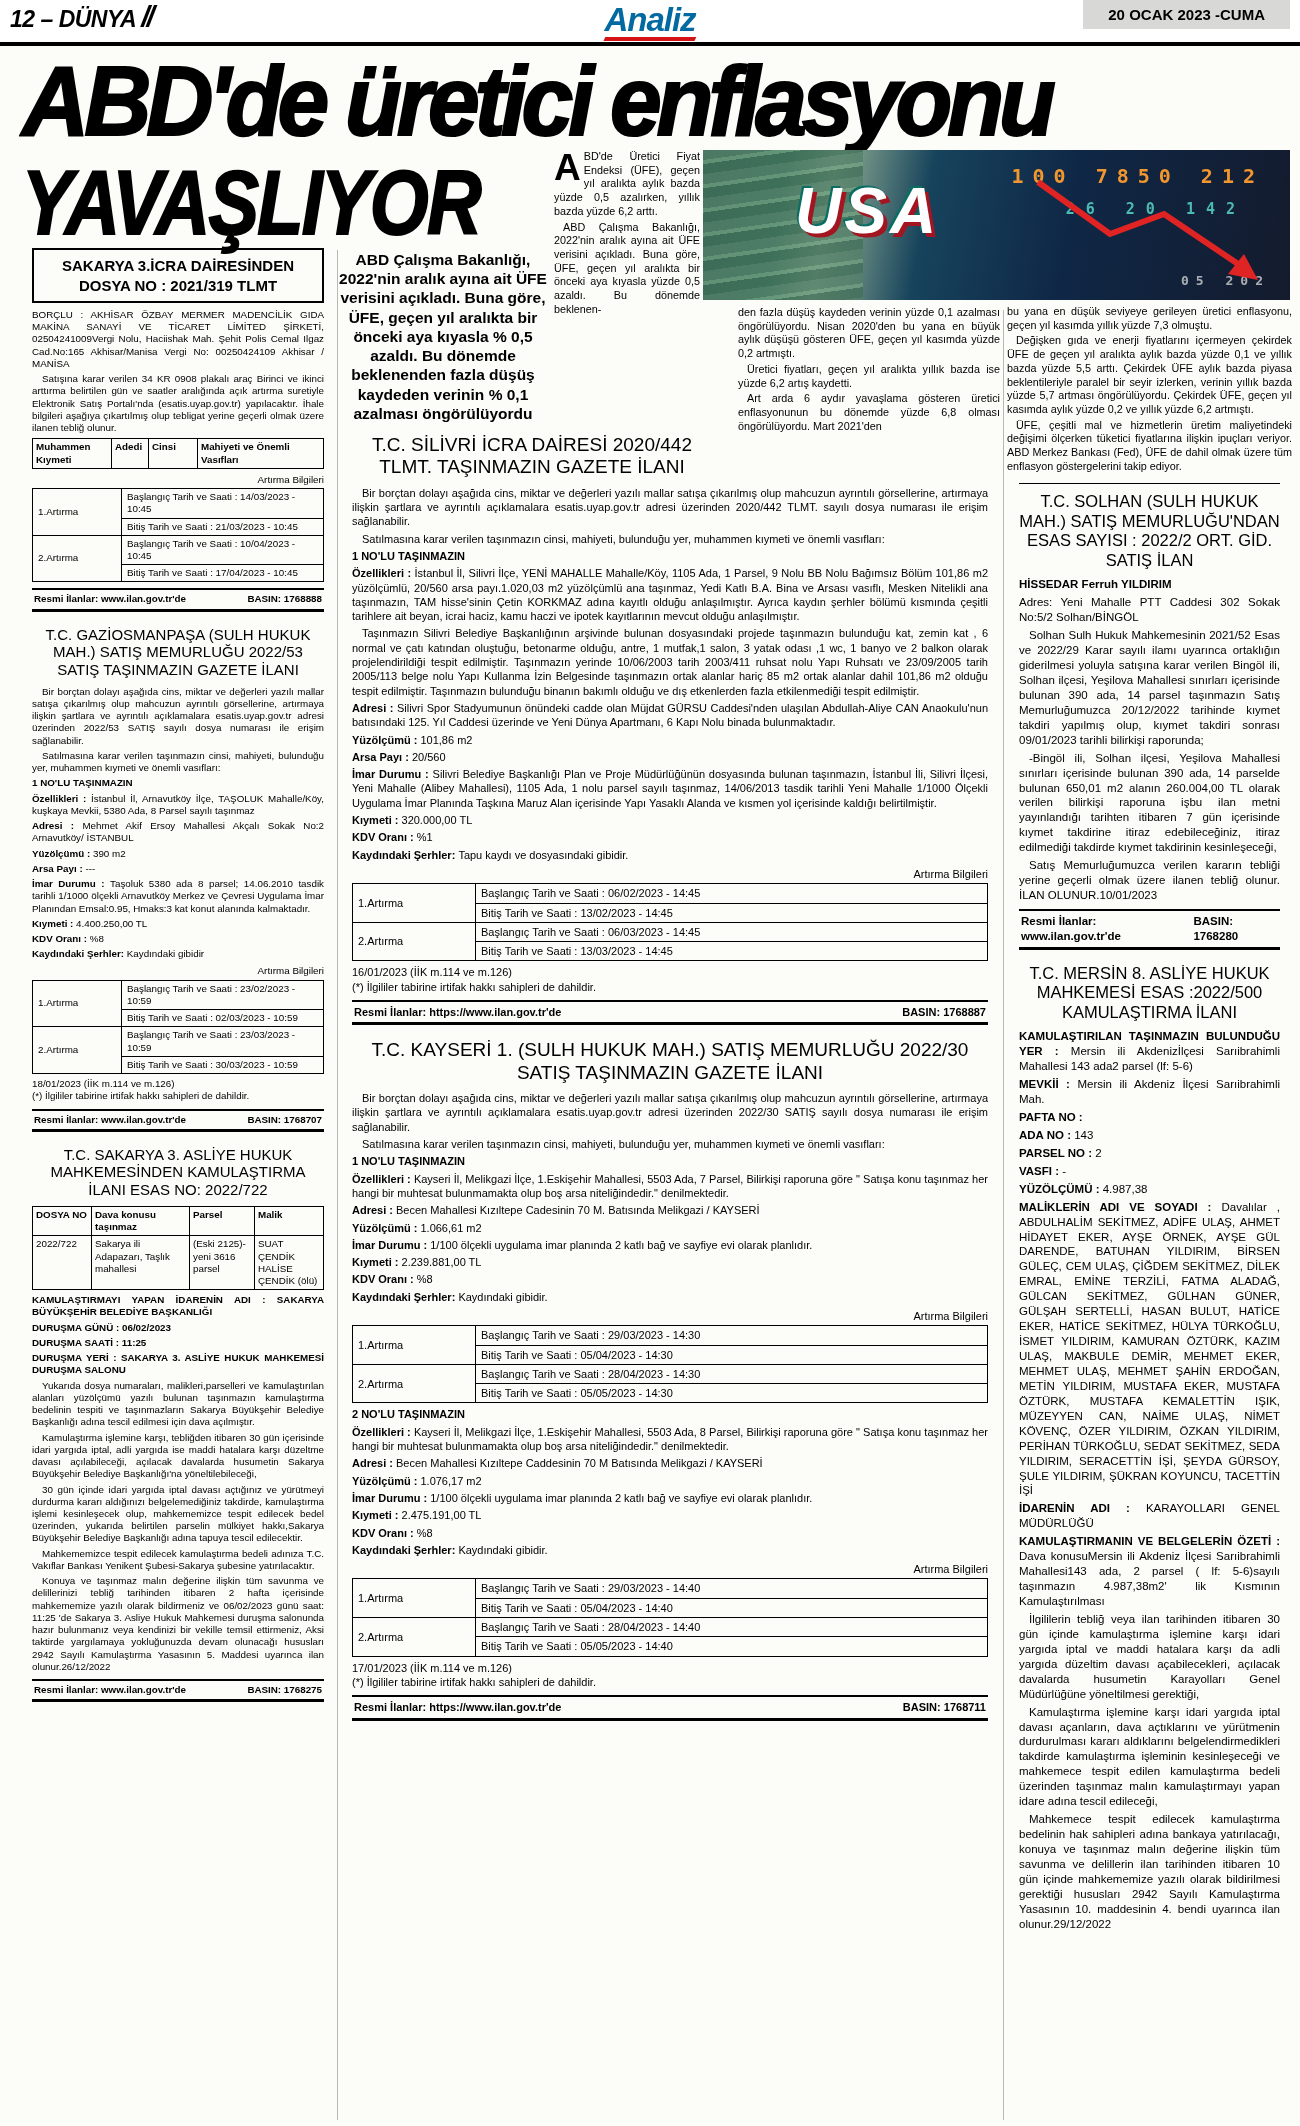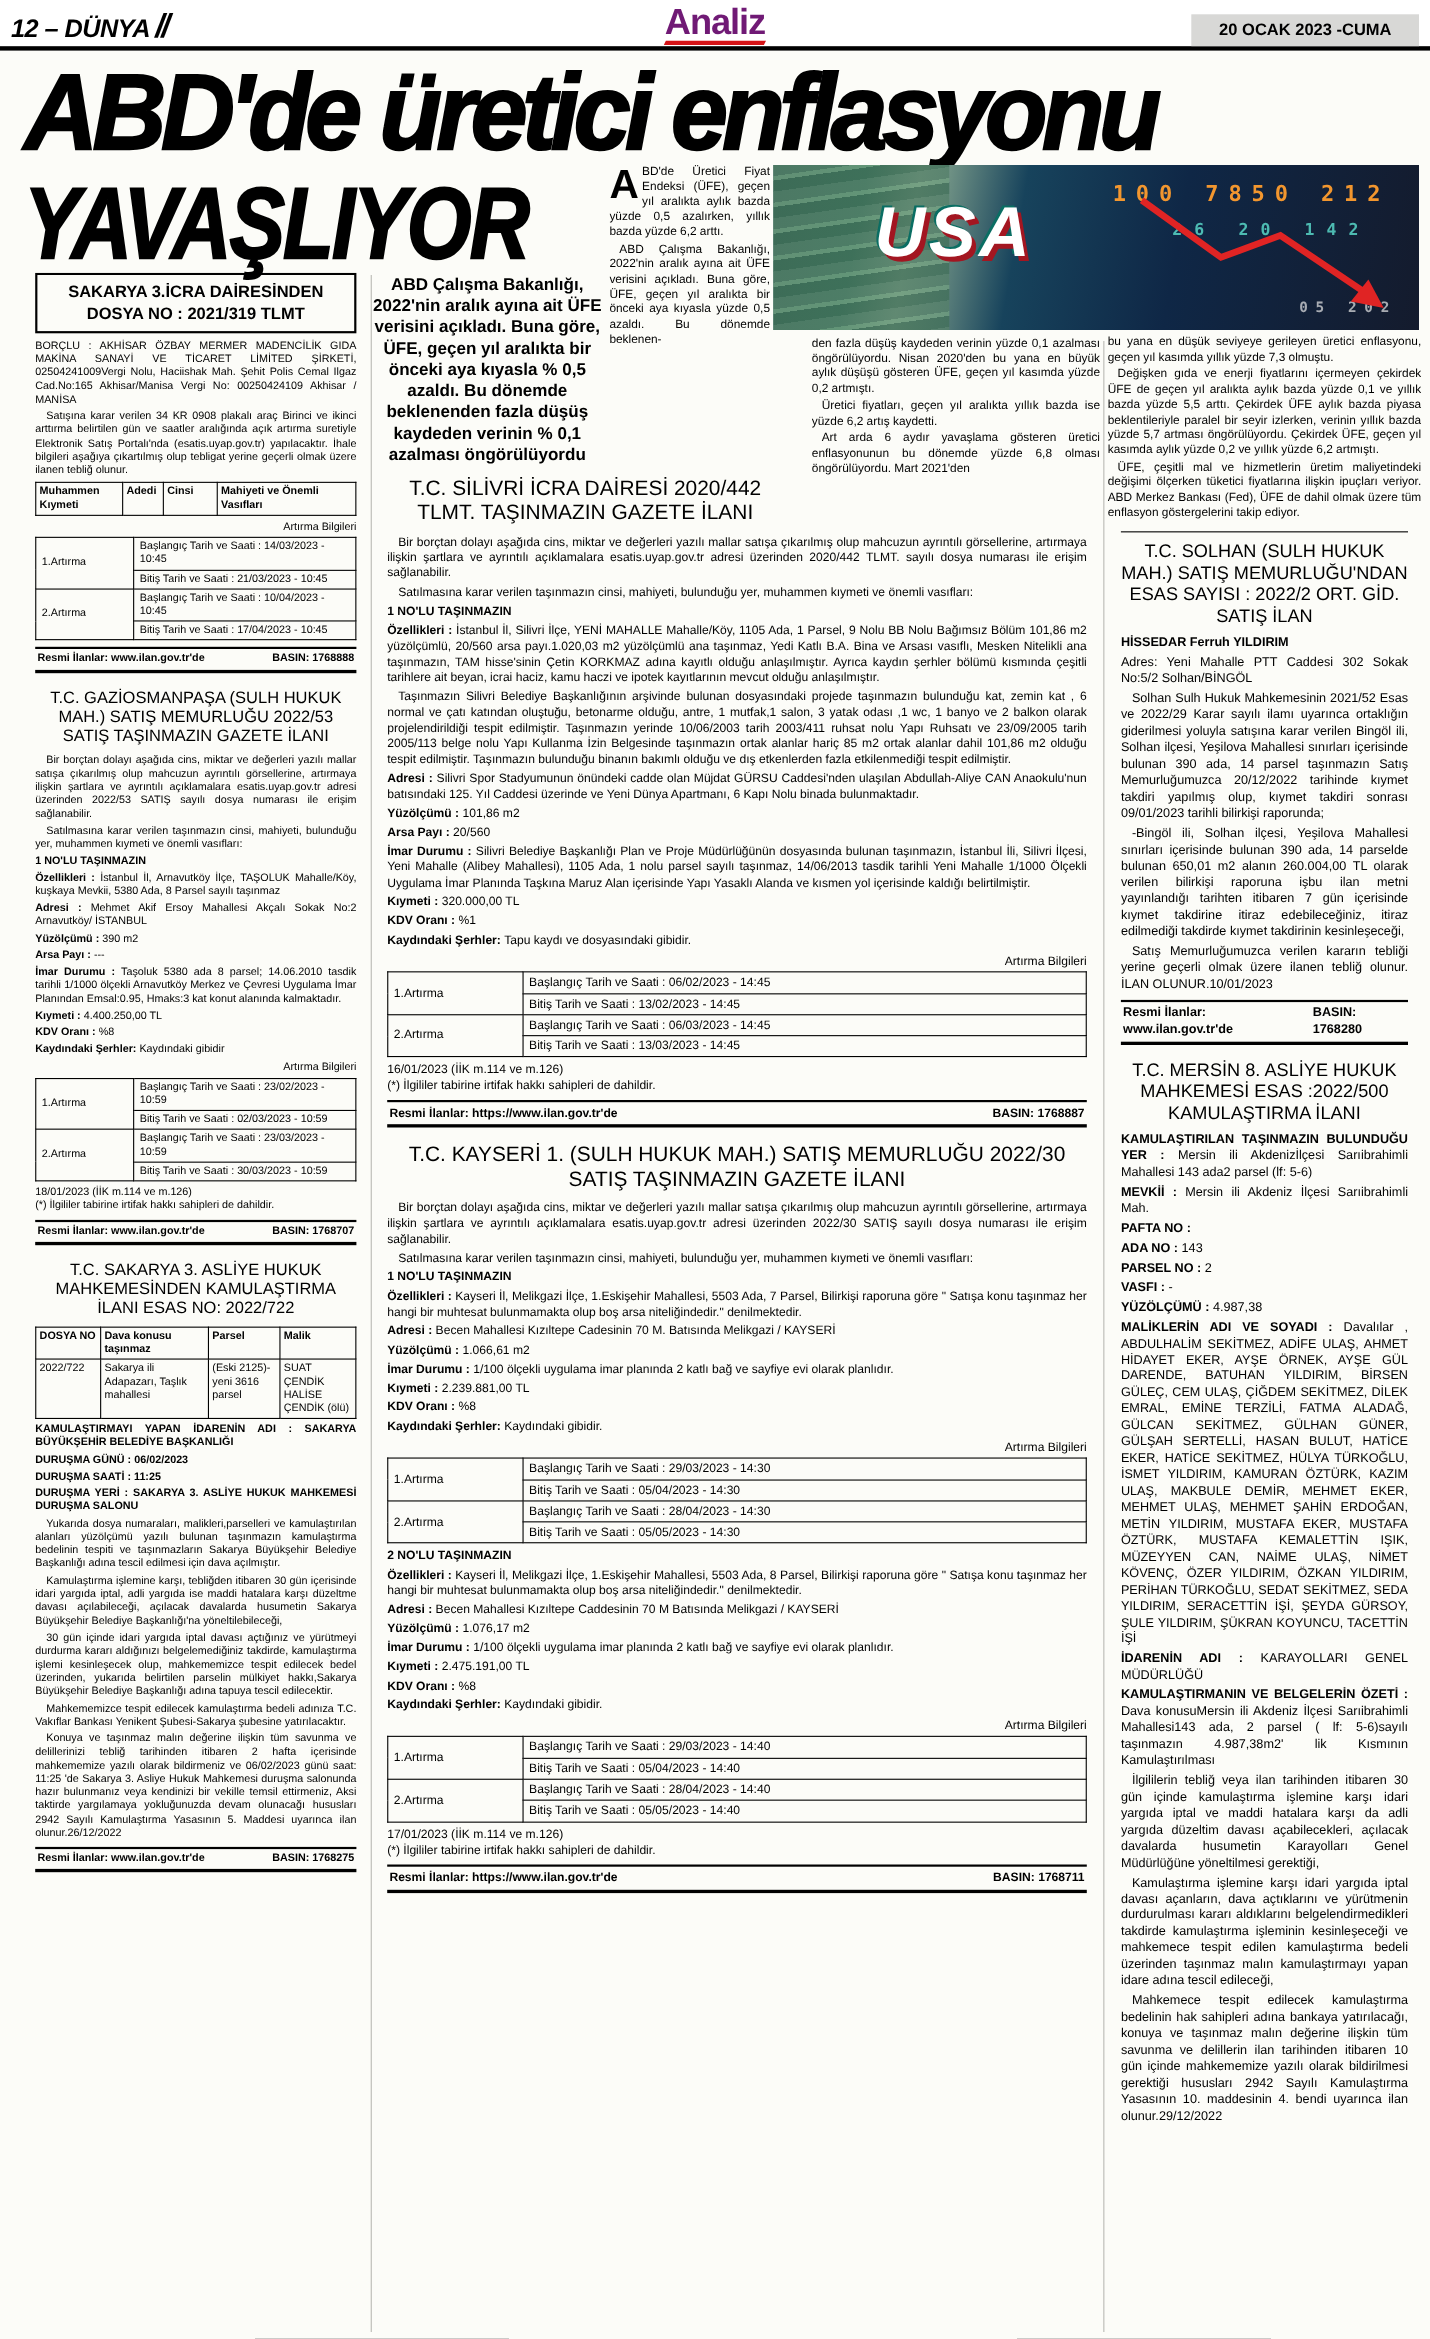--- a/index.html
+++ b/index.html
@@ -1,25 +1,25 @@
 <!DOCTYPE html>
 <html><head>
 <meta charset="utf-8">
 <style>
   html,body{margin:0;padding:0}
   body{background:#8a8a8a;font-family:"Liberation Sans",sans-serif;color:#000}
   .page{position:relative;width:1300px;height:2126px;margin:0 auto;background:#fcfcf8;overflow:hidden}
 
   
-  .masthead{position:absolute;top:0;left:0;width:1300px;height:46px;display:flex;align-items:flex-end;justify-content:space-between;box-sizing:border-box;padding:0 10px;border-bottom:4px solid #000;background:#fff}
+  .masthead{position:absolute;top:0;left:0;width:1300px;height:46px;display:flex;align-items:flex-start;justify-content:space-between;box-sizing:border-box;padding:0 10px;border-bottom:4px solid #000;background:#fff}
   .mast-left{display:flex;align-items:baseline;gap:5px}
   .page-label{font-size:23px;font-weight:bold;font-style:italic;letter-spacing:-.5px}
   .slashes{font-size:30px;font-weight:bold;font-style:italic;letter-spacing:-3px}
   .logo-wrap{position:absolute;left:50%;top:3px;transform:translateX(-50%);text-align:center}
-  .logo{font-size:33px;font-weight:bold;color:#701a75;letter-spacing:-1px;line-height:1}
+  .logo{font-size:33px;font-weight:bold;font-style:italic;color:#0369a1;letter-spacing:-1px;line-height:1}
   .logo-bar{height:4px;background:#d41317;transform:skewX(-25deg);margin-top:1px}
   .date-strip{background:#d8d8d6;font-weight:bold;font-size:15px;padding:6px 25px;white-space:nowrap}
 
   
   .headline1{position:absolute;top:46px;left:22px;margin:0;white-space:nowrap;font-weight:bold;font-style:italic;font-size:93px;letter-spacing:-5px;-webkit-text-stroke:2px #000;transform:scaleY(1.05);transform-origin:left top}
   .headline2{position:absolute;top:150px;left:22px;margin:0;white-space:nowrap;font-weight:bold;font-style:italic;font-size:88px;letter-spacing:-2px;-webkit-text-stroke:2px #000;transform:scale(.86,1.04);transform-origin:left top}
 
   
   .lead-block{position:absolute;top:250px;left:338px;width:210px;height:176px;overflow:hidden;font-size:15.5px;font-weight:bold;line-height:1.24;text-align:center}
   .art{font-size:10.8px;line-height:1.27;text-align:justify}

